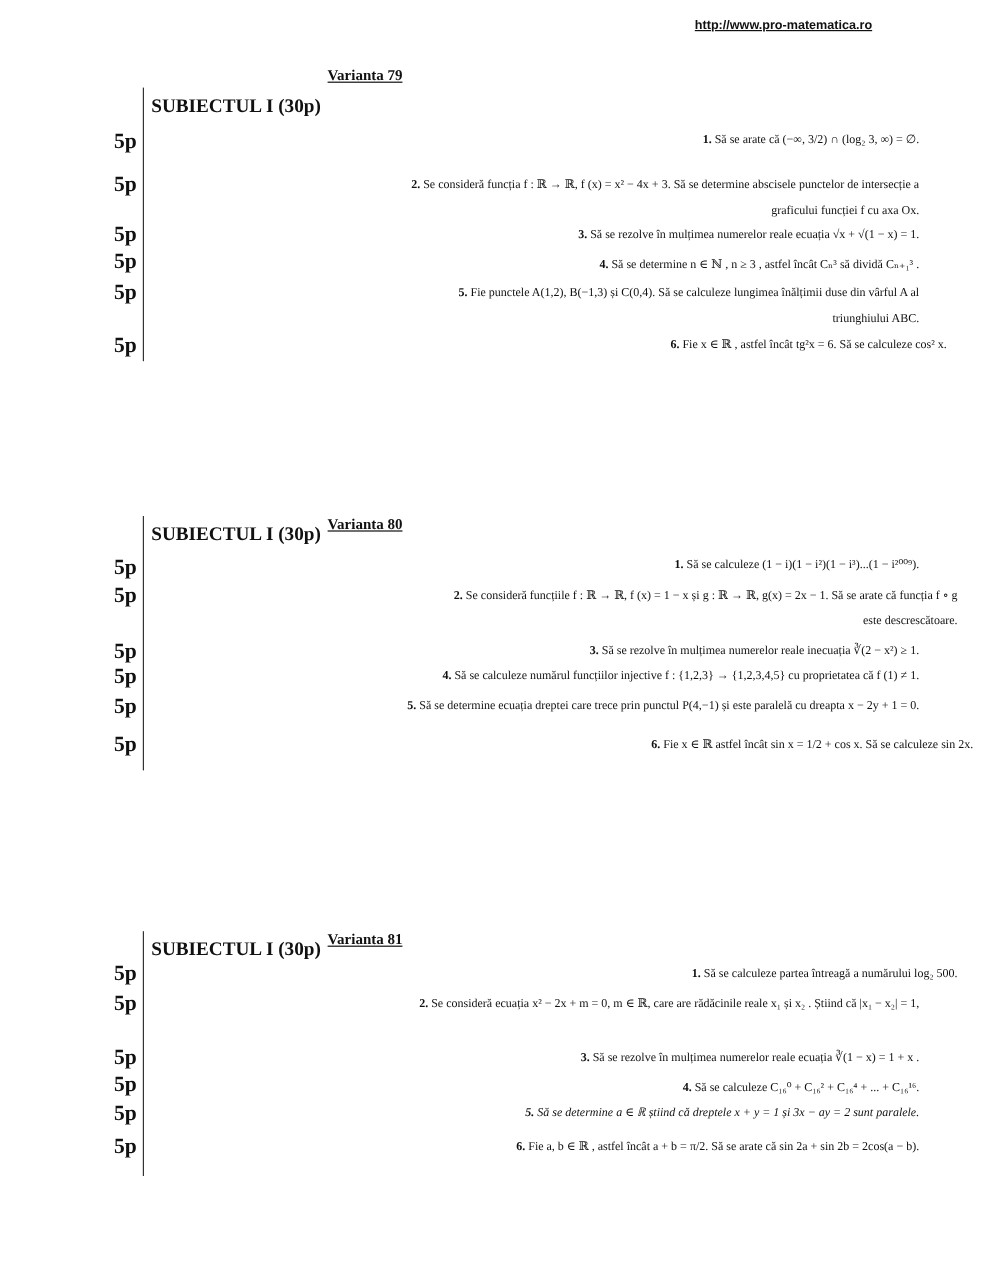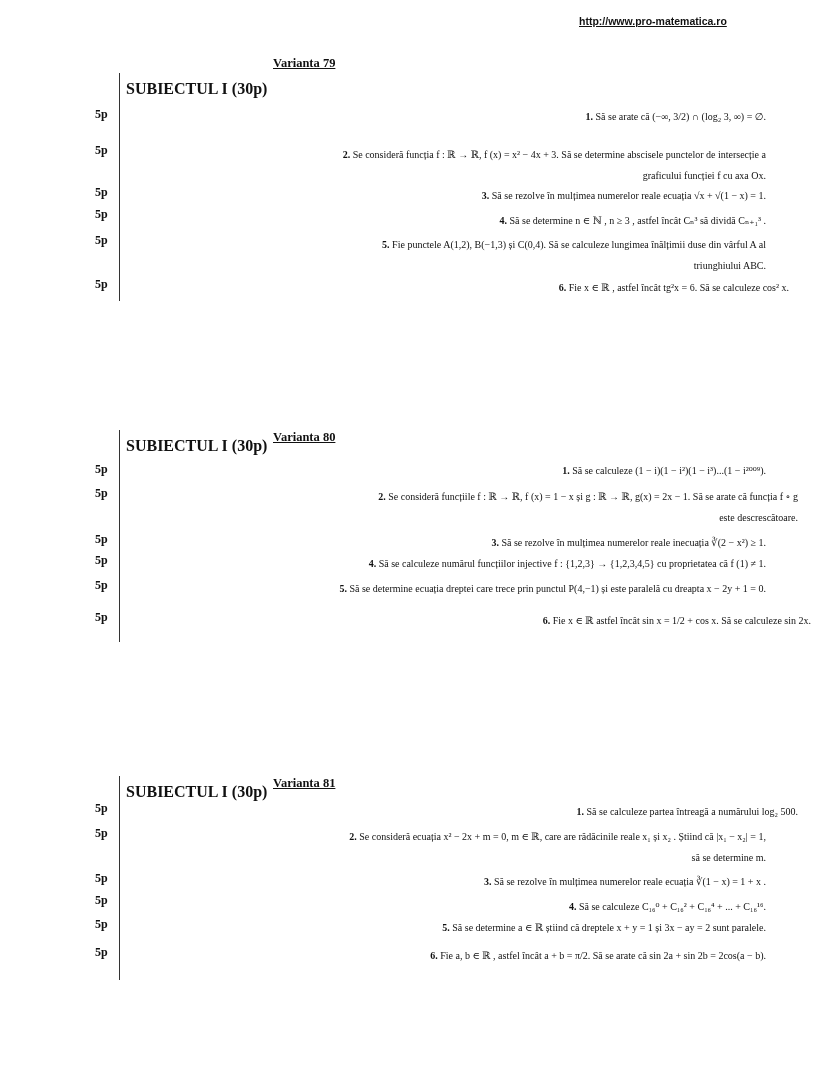--- a/index.html
+++ b/index.html
@@ -16,21 +16,21 @@
   .section { position: absolute; left: 0; width: 828px; }
   .vline { position: absolute; left: 119px; width: 1px; background: #333; }
   .heading {
     position: absolute; left: 126px; font-weight: bold; font-size: 16px;
   }
   .variant {
     position: absolute; font-weight: bold; font-size: 12.5px; text-decoration: underline;
   }
   .row { position: absolute; left: 0; width: 828px; }
   .pts {
-    position: absolute; left: 95px; font-weight: bold; font-size: 12px;
+    position: absolute; left: 95px; font-weight: bold; font-size: 18px;
   }
   .txt {
     position: absolute; left: 126px; width: 640px; line-height: 21px; font-size: 10px; text-align: right;
   }
   .num { font-weight: bold; }
   .cont { display: block; padding-left: 15px; }
 </style>
 </head>
 <body>
 
@@ -102,31 +102,31 @@
   <div class="vline" style="top:776px;height:204px;"></div>
   <div class="heading" style="top:783px;">SUBIECTUL I (30p)</div>
   <div class="variant" style="left:273px;top:776px;">Varianta 81</div>
 
   <div class="row" style="top:801px;">
     <div class="pts" style="top:0px;">5p</div>
     <div class="txt" style="top:0px;margin-left:32px;"><span class="num">1.</span> <span>Să se calculeze partea întreagă a numărului log₂ 500.</span></div>
   </div>
   <div class="row" style="top:826px;">
     <div class="pts" style="top:0px;">5p</div>
-    <div class="txt" style="top:0px;"><span class="num">2.</span> <span>Se consideră ecuația x² − 2x + m = 0, m ∈ ℝ, care are rădăcinile reale x₁ și x₂ . Știind că |x₁ − x₂| = 1,</span><span class="cont">să se determine m.</span></div>
+    <div class="txt" style="top:0px;"><span class="num">2.</span> <span>Se consideră ecuația x² − 2x + m = 0, m ∈ ℝ, care are rădăcinile reale x₁ și x₂ . Știind că |x₁ − x₂| = 1,</span></div>
   </div>
   <div class="row" style="top:871px;">
     <div class="pts" style="top:0px;">5p</div>
     <div class="txt" style="top:0px;"><span class="num">3.</span> <span>Să se rezolve în mulțimea numerelor reale ecuația ∛(1 − x) = 1 + x .</span></div>
   </div>
   <div class="row" style="top:893px;">
     <div class="pts" style="top:0px;">5p</div>
     <div class="txt" style="top:3px;"><span class="num">4.</span> <span>Să se calculeze C₁₆⁰ + C₁₆² + C₁₆⁴ + ... + C₁₆¹⁶.</span></div>
   </div>
   <div class="row" style="top:917px;">
     <div class="pts" style="top:0px;">5p</div>
-    <div class="txt" style="top:0px;"><span class="num">5.</span> <span>Să se determine a ∈ ℝ știind că dreptele x + y = 1 și 3x − ay = 2 sunt paralele.</span></div>
+    <div class="txt" style="top:0px;font-style:italic;"><span class="num">5.</span> <span>Să se determine a ∈ ℝ știind că dreptele x + y = 1 și 3x − ay = 2 sunt paralele.</span></div>
   </div>
   <div class="row" style="top:945px;">
     <div class="pts" style="top:0px;">5p</div>
     <div class="txt" style="top:0px;"><span class="num">6.</span> <span>Fie a, b ∈ ℝ , astfel încât a + b = π/2. Să se arate că sin 2a + sin 2b = 2cos(a − b).</span></div>
   </div>
 </div>
 
 </body></html>

